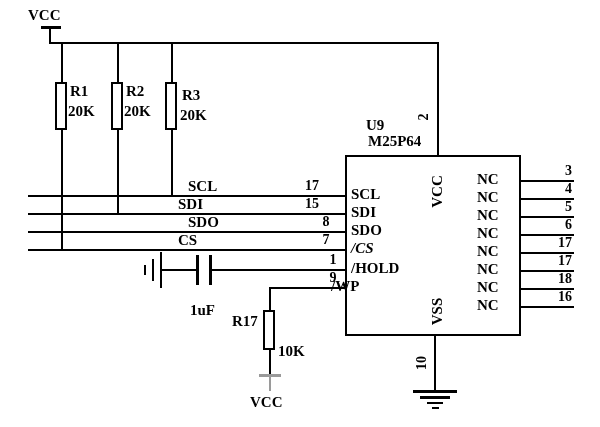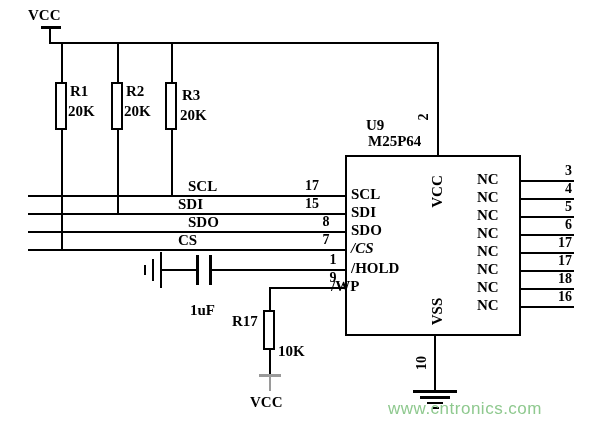--- a/index.html
+++ b/index.html
@@ -126,15 +126,14 @@
   <div class="lbl sm rnum" style="left:548px;top:272px;width:24px;">18</div>
   <div class="lbl sm rnum" style="left:548px;top:290px;width:24px;">16</div>
 
   <div class="w" style="left:434px;top:336px;width:2px;height:54px;"></div>
   <div class="lbl sm vtext" style="left:412px;top:356px;width:20px;">10</div>
   <div class="w" style="left:413px;top:390px;width:44px;height:3px;"></div>
   <div class="w" style="left:420px;top:396px;width:30px;height:3px;"></div>
   <div class="w" style="left:427px;top:402px;width:16px;height:2px;"></div>
   <div class="w" style="left:432px;top:407px;width:7px;height:2px;"></div>
 
-  <div class="wm" style="left:388px;top:399px;">www.cntronics.com</div>
 
 </div>
 
 </body></html>

